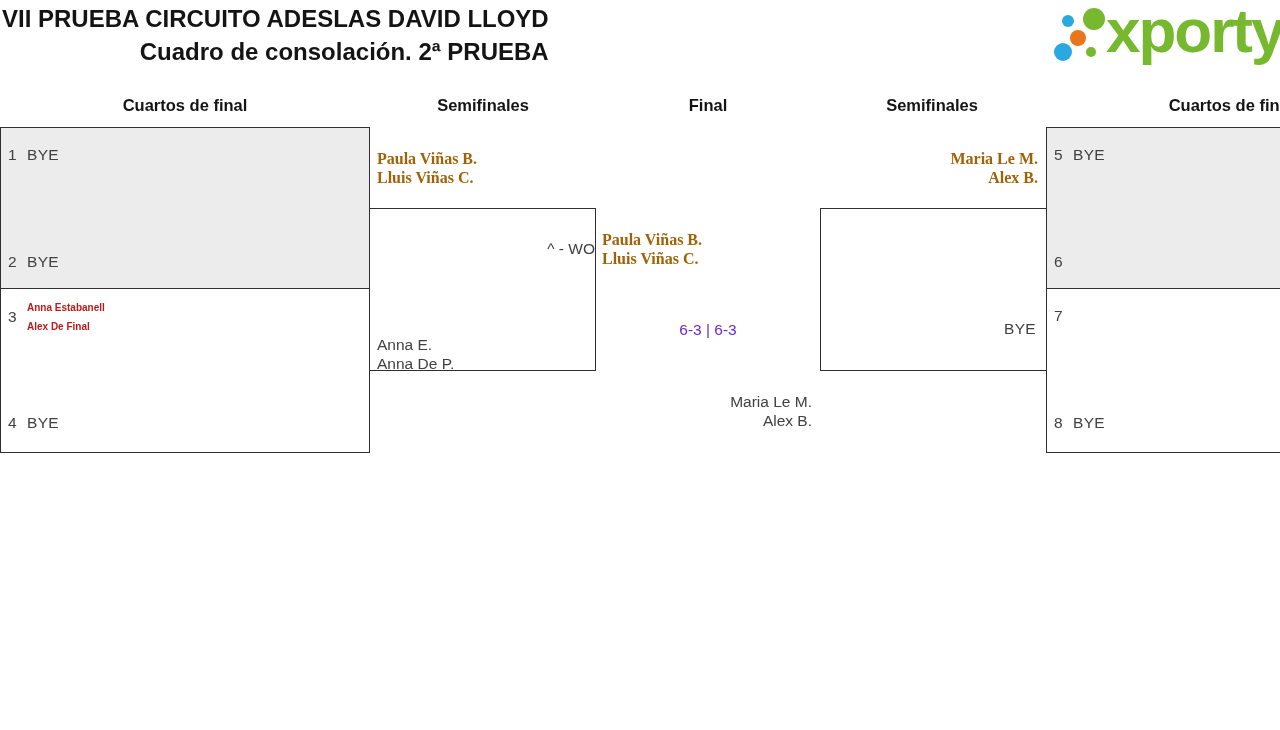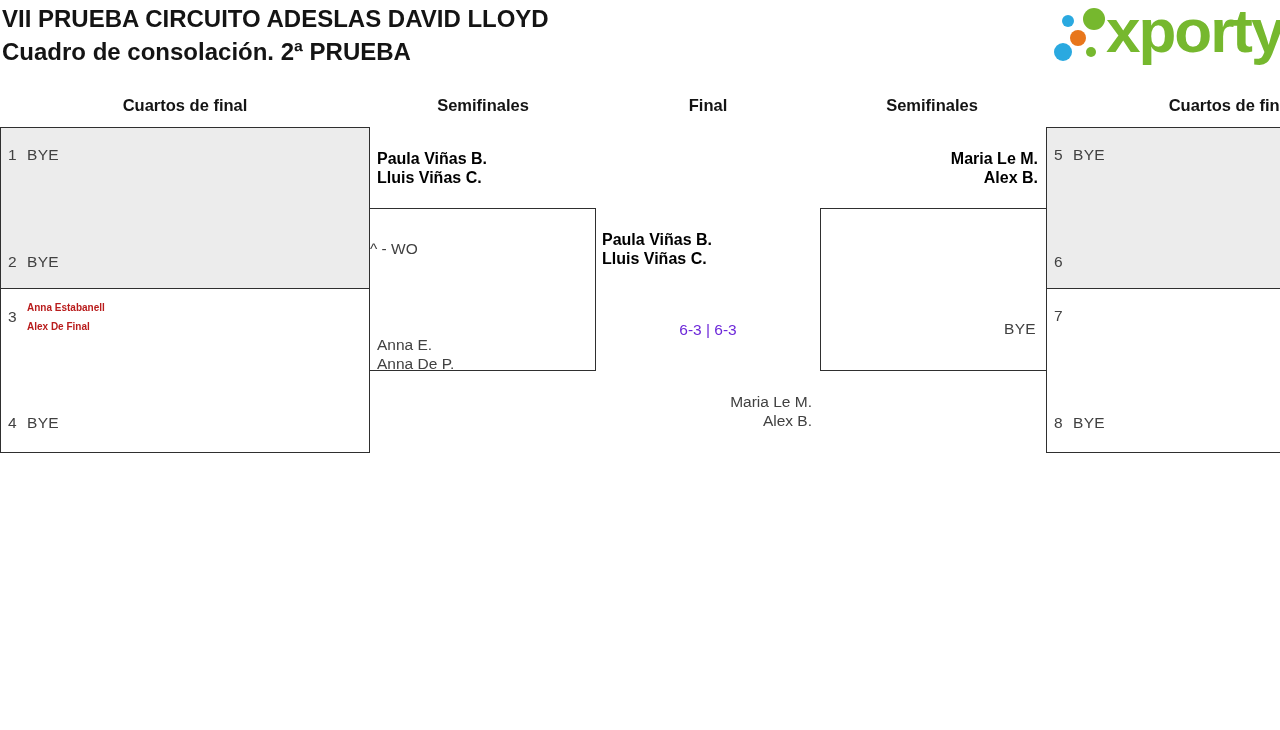--- a/index.html
+++ b/index.html
@@ -8,20 +8,21 @@
     position:relative; width:1280px; height:730px;
     background:#ffffff; overflow:hidden;
     font-family:"Liberation Sans", sans-serif;
     color:#1d1d1d;
   }
   
   .title {
     position:absolute; left:2px; top:2px;
     font-size:24px; line-height:33px; font-weight:700; color:#141414;
     white-space:nowrap;
+    text-align:right;
   }
   .logo { position:absolute; left:1045px; top:0; width:235px; height:70px; cursor:pointer; }
   .dot { position:absolute; border-radius:50%; }
   .dot-blue-sm  { left:17px; top:15px; width:12px; height:12px; background:#2aa9e0; }
   .dot-green-lg { left:38px; top:8px;  width:22px; height:22px; background:#76b82e; }
   .dot-orange   { left:25px; top:30px; width:16px; height:16px; background:#e8761b; }
   .dot-blue-lg  { left:9px;  top:43px; width:18px; height:18px; background:#2aa9e0; }
   .dot-green-sm { left:41px; top:47px; width:10px; height:10px; background:#76b82e; }
   .logo-word {
     position:absolute; left:61px; top:5px;
@@ -51,30 +52,30 @@
   .slot-b { top:125px; }
   .seed {
     min-width:13px; margin-right:6px;
     font-size:15.5px; color:#414141;
   }
   .gtext { font-size:15.5px; color:#414141; letter-spacing:0.3px; }
   .pnames { font-weight:700; font-size:10px; line-height:19px; color:#b91c1c; }
   
   .score-center {
     position:absolute; left:0; top:31px; width:100%;
-    text-align:left; font-size:15.5px; color:#414141;
+    text-align:right; font-size:15.5px; color:#414141;
   }
   .sf-loser {
     position:absolute; left:7px; top:102px;
     font-size:15.5px; line-height:19px; color:#414141;margin-top:24px;
   }
   .sf-bye { position:absolute; right:10px; top:111px; font-size:15.5px; color:#414141; letter-spacing:0.3px; }
   .winner-label {
     position:absolute; font-weight:700; font-size:16px; line-height:19px;
-    color:#000000; white-space:nowrap;
+    color:#a16207; white-space:nowrap;font-family:Liberation Serif, serif;
   }
   .lbl-sfL-winner { left:377px; top:149px; }
   .lbl-sfR-winner { right:242px; top:149px; text-align:right; }
   .lbl-final-winner { left:602px; top:230px; }
   .final-score {
     position:absolute; left:596px; top:321px; width:224px;
     text-align:center; font-size:15.5px; color:#6d28d9;
   }
   .lbl-final-loser {
     position:absolute; right:468px; top:392px; text-align:right;

